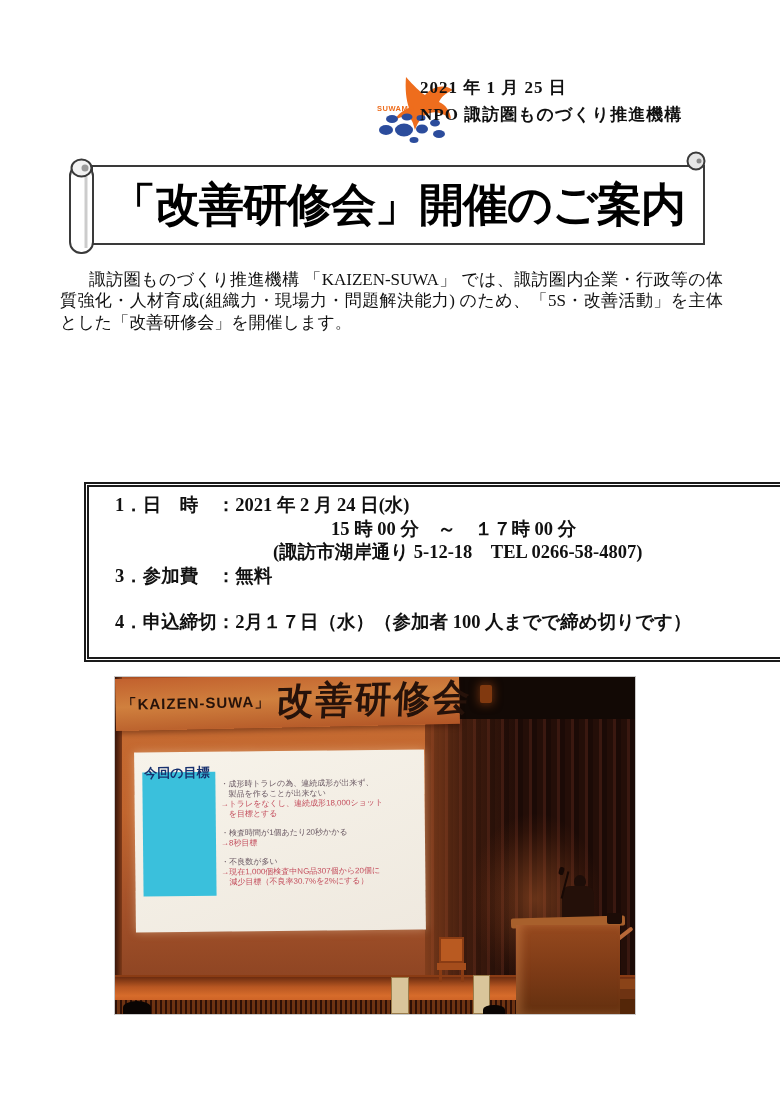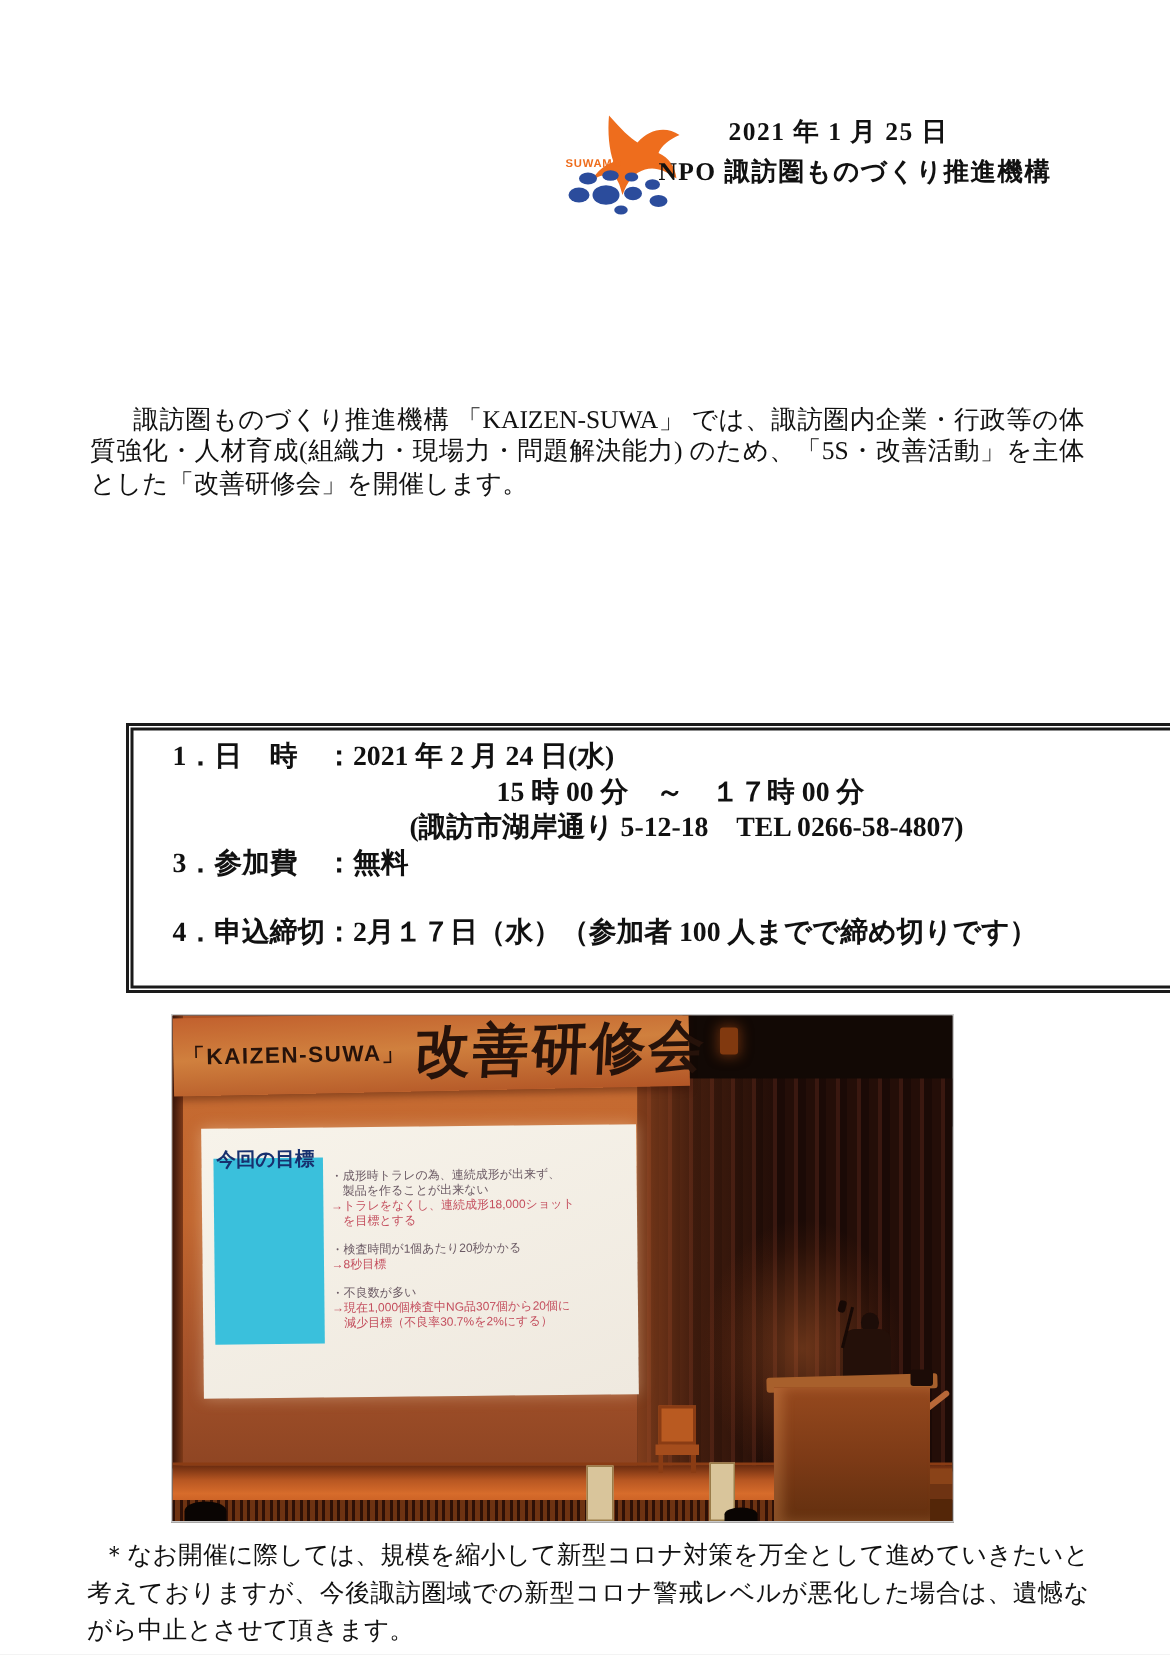--- a/index.html
+++ b/index.html
@@ -4,21 +4,21 @@
 <style>
   html,body { margin:0; padding:0; background:#e9e9e9; }
   #page {
     position:relative; width:780px; height:1103px; margin:0 auto;
     background:#ffffff; overflow:hidden;
     font-family:"Liberation Serif","DejaVu Serif",serif;
     color:#111;
   }
 
   
-  .hdr { position:absolute; top:74px; left:420px; right:60px; text-align:center; line-height:27px; }
+  .hdr { position:absolute; top:74px; left:420px; right:60px; text-align:left; line-height:27px; }
   .hdr-date { font-size:17px; font-weight:600; letter-spacing:1px; padding-right:22px; }
   .hdr-org  { font-size:17px; font-weight:600; letter-spacing:1px; }
   .logo { position:absolute; left:376px; top:74px; width:86px; height:72px; }
 
   
   .banner-wrap { position:absolute; left:66px; top:150px; width:648px; height:106px; }
   .banner-svg { position:absolute; left:0; top:0; }
   .banner-title {
     position:absolute; left:26px; top:16px; width:612px; height:78px;
     display:flex; align-items:center; justify-content:center;
@@ -132,20 +132,32 @@
       <ellipse cx="63" cy="60" rx="6" ry="4"></ellipse>
       <ellipse cx="38" cy="66" rx="4.5" ry="3"></ellipse>
     </g>
   </svg>
 
   <div class="hdr">
     <div class="hdr-date">2021 年 1 月 25 日</div>
     <div class="hdr-org">NPO 諏訪圏ものづくり推進機構</div>
   </div>
 
+  <div class="banner-wrap">
+    <svg class="banner-svg" width="648" height="106" viewBox="0 0 648 106" xmlns="http://www.w3.org/2000/svg">
+      <rect x="26" y="16" width="612" height="78" fill="#ffffff" stroke="#3a3a3a" stroke-width="2"></rect>
+      <rect x="4" y="15" width="23" height="88" rx="11" fill="#ffffff" stroke="#3a3a3a" stroke-width="2"></rect>
+      <line x1="20" y1="20" x2="20" y2="98" stroke="#cccccc" stroke-width="3"></line>
+      <ellipse cx="15.5" cy="18" rx="10" ry="8.5" fill="#f2f2f2" stroke="#3a3a3a" stroke-width="2"></ellipse>
+      <circle cx="19" cy="18" r="3.5" fill="#9a9a9a"></circle>
+      <circle cx="630" cy="11" r="8.5" fill="#e6e6e6" stroke="#3a3a3a" stroke-width="2"></circle>
+      <circle cx="633" cy="11" r="2.5" fill="#8a8a8a"></circle>
+    </svg>
+    <div class="banner-title">「改善研修会」開催のご案内</div>
+  </div>
 
   <div class="intro">
     <p>諏訪圏ものづくり推進機構 「KAIZEN-SUWA」 では、諏訪圏内企業・行政等の体質強化・人材育成(組織力・現場力・問題解決能力) のため、「5S・改善活動」を主体とした「改善研修会」を開催します。</p>
   </div>
 
   <div class="dbox">
     <div>1．日　時　：2021 年 2 月 24 日(水)</div>
     <div class="ind1">15 時 00 分　～　１７時 00 分</div>
     <div class="ind2">(諏訪市湖岸通り 5-12-18　TEL 0266-58-4807)</div>
     <div>3．参加費　：無料</div>
@@ -193,15 +205,14 @@
     <div class="ph-mic-head"></div>
     <div class="ph-podium-top"></div>
     <div class="ph-podium"></div>
     <div class="ph-cam"></div>
     <div class="ph-sign1"></div>
     <div class="ph-sign2"></div>
     <div class="ph-head1"></div>
     <div class="ph-head2"></div>
   </div>
 
-  <div class="footnote">＊なお開催に際しては、規模を縮小して新型コロナ対策を万全として進めていきたいと考えておりますが、今後諏訪圏域での新型コロナ警戒レベルが悪化した場合は、遺憾ながら中止とさせて頂きます。</div>
 
 </div>
 
 </body></html>

